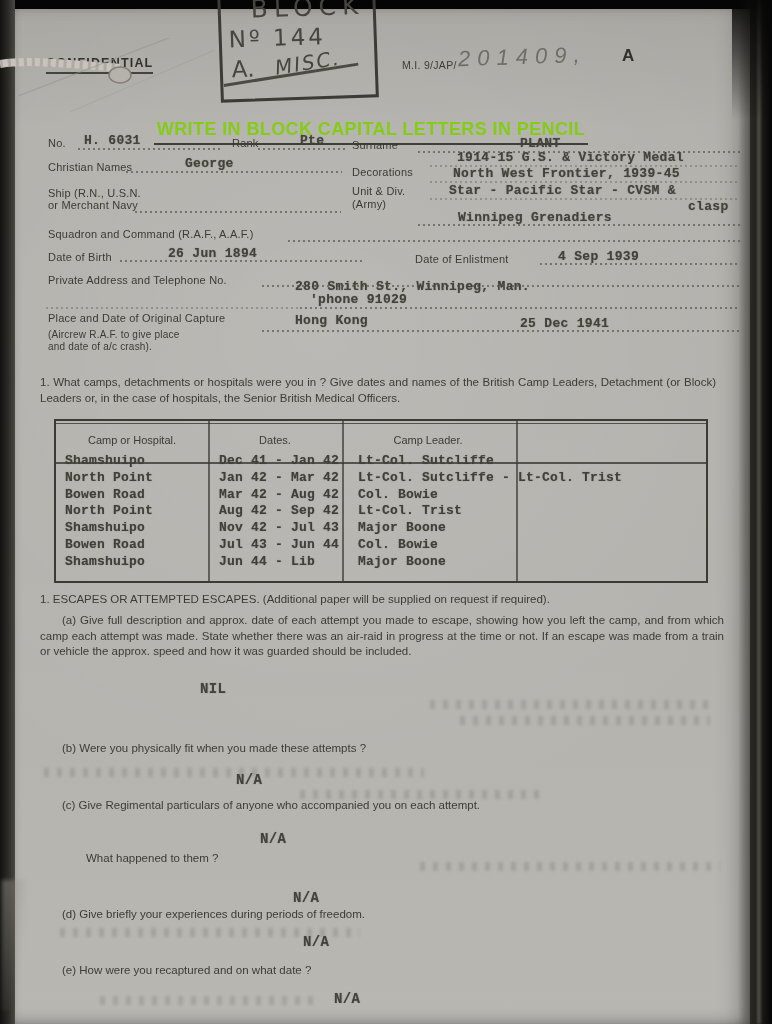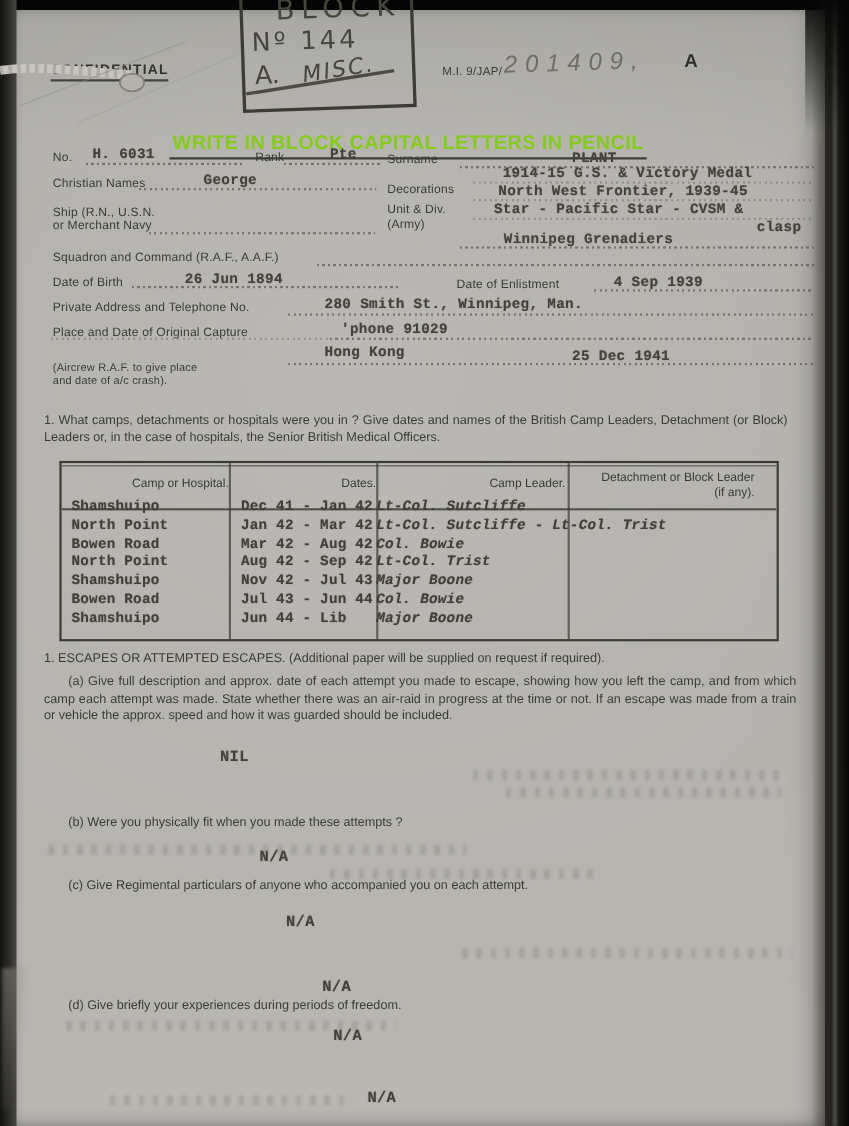--- a/index.html
+++ b/index.html
@@ -58,32 +58,32 @@
   .heading span { display:inline-block; font-weight:bold; font-size:18px; letter-spacing:0.4px;
     color:#84cc16; border-bottom:2px solid rgba(50,50,43,0.9); padding:0 3px 3px;margin-top:20px; }
 
   .tblwrap { position:absolute; left:54px; top:419px; width:650px; height:160px;
     border:2.5px solid #3b3a33; overflow:hidden; box-sizing:content-box; }
   .tblwrap::before { content:""; position:absolute; left:0; right:0; top:2px; height:1px;
     background:rgba(59,58,51,0.8); }
   .vline { position:absolute; top:0; bottom:0; width:1.5px; background:rgba(59,58,51,0.7); }
   .v1 { left:152px; } .v2 { left:286px; } .v3 { left:460px; }
   .hline-header { position:absolute; left:0; right:0; top:41px; height:1.5px; background:rgba(59,58,51,0.8); }
-  .th { position:absolute; font-size:11px; color:#3b3b34; text-align:right; }
+  .th { position:absolute; font-size:11px; color:#3b3b34; text-align:center; }
   .th0 { left:0; width:152px; top:13px; } .th1 { left:152px; width:134px; top:13px; }
   .th2 { left:286px; width:172px; top:13px; }
   .th3 { left:460px; width:190px; top:7px; line-height:13.5px; padding:0 20px; box-sizing:border-box; }
   .tbody { position:absolute; left:0; right:0; top:32px; }
   .trow { display:flex; height:16.8px; }
   .tcell { font-family:"Liberation Mono","DejaVu Sans Mono",monospace; font-size:13px; font-weight:bold;
     color:#413f38; white-space:nowrap; letter-spacing:0.2px; flex:none;
     text-shadow:0 0 1px rgba(62,61,54,0.5); }
   .tc0 { width:152px; padding-left:9px; box-sizing:border-box; }
   .tc1 { width:134px; padding-left:11px; box-sizing:border-box; }
-  .tc2 { width:208px; padding-left:0; box-sizing:border-box; overflow:visible;font-style:italic; }
+  .tc2 { width:208px; padding-left:16px; box-sizing:border-box; overflow:visible; }
   .tc3 { flex:1; }
 
   .smudge { position:absolute; height:9px; filter:blur(1.6px); opacity:0.35;
     background-image:repeating-linear-gradient(90deg, rgba(70,70,62,0.5) 0 5px, rgba(0,0,0,0) 5px 13px); }
 </style>
 </head>
 <body>
 
 <div id="screen">
   <div class="paper"></div>
@@ -142,24 +142,24 @@
   <span class="type" style="left:458px;top:210px">Winnipeg Grenadiers</span>
 
   <span class="lbl" style="left:48px;top:228px">Squadron and Command (R.A.F., A.A.F.)</span>
 
   <span class="lbl" style="left:48px;top:251px">Date of Birth</span>
   <span class="type" style="left:168px;top:246px">26 Jun 1894</span>
   <span class="lbl" style="left:415px;top:253px">Date of Enlistment</span>
   <span class="type" style="left:558px;top:249px">4 Sep 1939</span>
 
   <span class="lbl" style="left:48px;top:274px">Private Address and Telephone No.</span>
-  <span class="type" style="left:295px;top:269px">280 Smith St.,  Winnipeg, Man.</span>
+  <span class="type" style="left:295px;top:279px">280 Smith St.,  Winnipeg, Man.</span>
   <span class="type" style="left:310px;top:292px">'phone 91029</span>
 
-  <span class="lbl" style="left:48px;top:296px">Place and Date of Original Capture</span>
+  <span class="lbl" style="left:48px;top:312px">Place and Date of Original Capture</span>
   <span class="lbl lbl-sm" style="left:48px;top:329px">(Aircrew R.A.F. to give place</span>
   <span class="lbl lbl-sm" style="left:48px;top:341px">and date of a/c crash).</span>
   <span class="type" style="left:295px;top:313px">Hong Kong</span>
   <span class="type" style="left:520px;top:316px">25 Dec 1941</span>
 
   <div class="dotline" style="left:78px;top:148px;width:142px"></div>
   <div class="dotline" style="left:258px;top:148px;width:88px"></div>
   <div class="dotline" style="left:418px;top:151px;width:324px"></div>
   <div class="dotline" style="left:126px;top:171px;width:216px"></div>
   <div class="dotline faint" style="left:430px;top:165px;width:310px"></div>
@@ -178,21 +178,20 @@
   <div class="q" style="left:40px;top:375px;width:676px;text-align:justify">1.   What camps, detachments or hospitals were you in ?   Give dates and names of the British Camp Leaders,  Detachment (or Block) Leaders or, in the case of hospitals, the Senior British Medical Officers.</div>
 
   <div class="tblwrap">
     <div class="vline v1"></div>
     <div class="vline v2"></div>
     <div class="vline v3"></div>
     <div class="hline-header"></div>
     <div class="th th0">Camp or Hospital.</div>
     <div class="th th1">Dates.</div>
     <div class="th th2">Camp Leader.</div>
-    <div class="th th3">Detachment or Block Leader (if any).</div>
     <div class="tbody">
         <div class="trow">
           <span class="tcell tc0">Shamshuipo</span>
           <span class="tcell tc1">Dec 41 - Jan 42</span>
           <span class="tcell tc2">Lt-Col. Sutcliffe</span>
           <span class="tcell tc3"></span>
         </div>
         <div class="trow">
           <span class="tcell tc0">North Point</span>
           <span class="tcell tc1">Jan 42 - Mar 42</span>
@@ -235,25 +234,27 @@
   <div class="q" style="left:40px;top:592px;width:688px">1.   ESCAPES OR ATTEMPTED ESCAPES.   (Additional paper will be supplied on request if required).</div>
   <div class="q" style="left:40px;top:613px;width:684px;text-align:justify;text-indent:22px">(a)   Give full description and approx. date of each attempt you made to escape, showing how you left the camp,  and from which camp each attempt was made.   State whether there was an air-raid in progress at the time or not.   If an escape was made from a train or vehicle the approx. speed and how it was guarded should be included.</div>
   <span class="type" style="left:200px;top:681px;font-size:14px">NIL</span>
 
   <div class="q" style="left:62px;top:741px;width:600px">(b)   Were you physically fit when you made these attempts ?</div>
   <span class="type" style="left:236px;top:772px;font-size:14px">N/A</span>
 
   <div class="q" style="left:62px;top:798px;width:640px">(c)   Give Regimental particulars of anyone who accompanied you on each attempt.</div>
   <span class="type" style="left:260px;top:831px;font-size:14px">N/A</span>
 
+  <div class="q" style="left:86px;top:851px;width:400px">What happened to them ?</div>
   <span class="type" style="left:293px;top:890px;font-size:14px">N/A</span>
 
   <div class="q" style="left:62px;top:907px;width:640px">(d)   Give briefly your experiences during periods of freedom.</div>
   <span class="type" style="left:303px;top:934px;font-size:14px">N/A</span>
 
+  <div class="q" style="left:62px;top:963px;width:600px">(e)   How were you recaptured and on what date ?</div>
   <span class="type" style="left:334px;top:991px;font-size:14px">N/A</span>
 
   <div class="smudge" style="left:430px;top:700px;width:280px"></div>
   <div class="smudge" style="left:460px;top:716px;width:250px"></div>
   <div class="smudge" style="left:44px;top:768px;width:380px"></div>
   <div class="smudge" style="left:300px;top:790px;width:240px"></div>
   <div class="smudge" style="left:420px;top:862px;width:300px"></div>
   <div class="smudge" style="left:60px;top:928px;width:300px"></div>
   <div class="smudge" style="left:100px;top:996px;width:220px"></div>
 </div>

